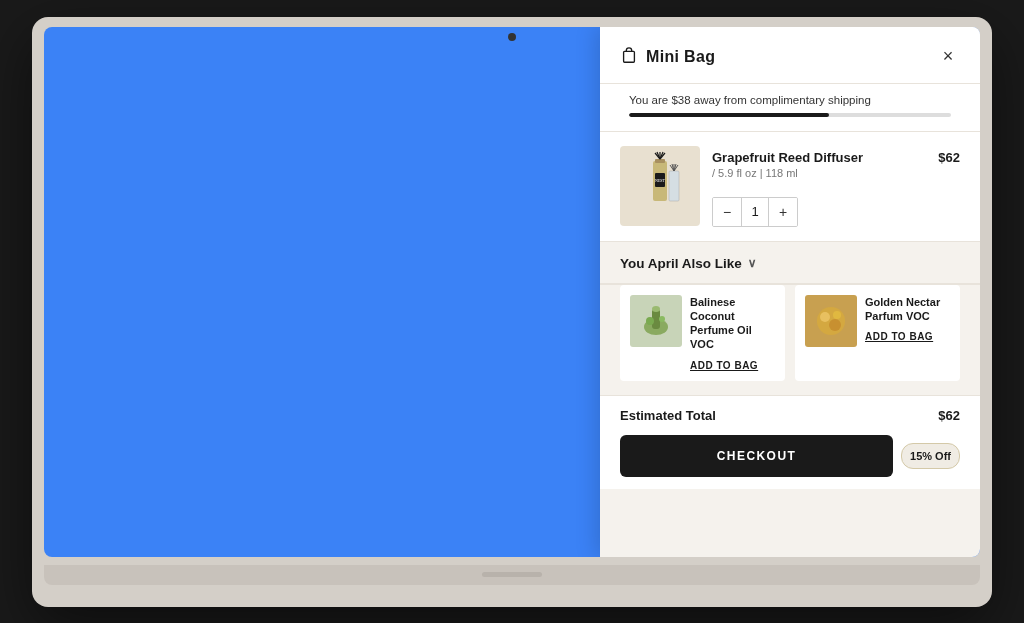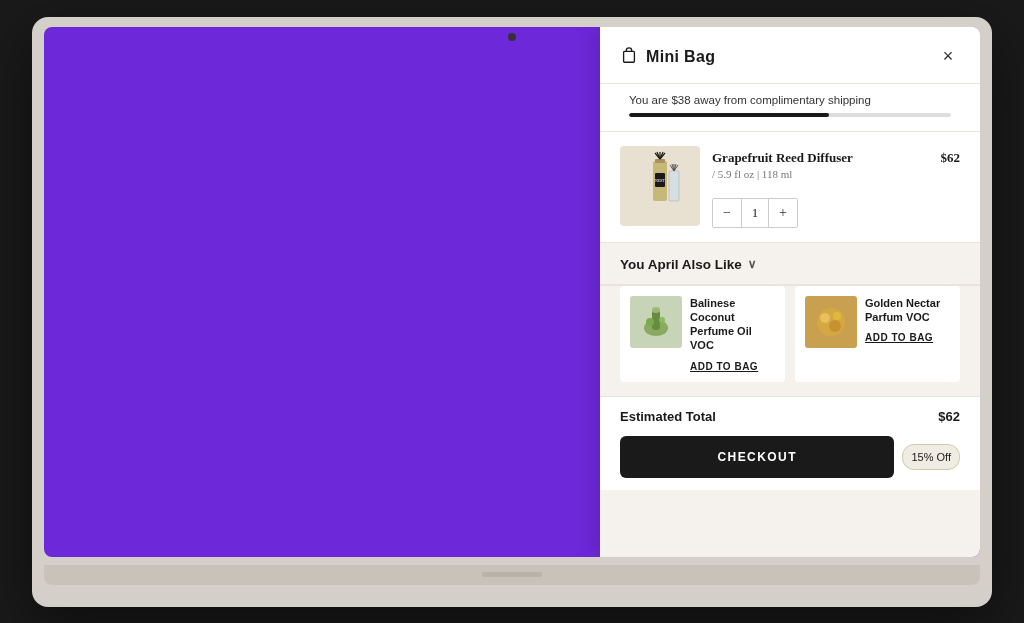--- a/index.html
+++ b/index.html
@@ -28,21 +28,21 @@
       width: 100%;
       height: 530px;
       background: #5a5a5a;
       border-radius: 8px;
       overflow: hidden;
       position: relative;
     }
     .screen-inner {
       width: 100%;
       height: 100%;
-      background: #6d28d9;
+      background: #3b82f6;
       display: flex;
       align-items: flex-start;
       justify-content: flex-end;
     }
     
     .bg-area {
       flex: 1;
       background: #6e6e6e;
     }
     
@@ -161,21 +161,20 @@
     .item-price {
       font-size: 13px;
       font-weight: 600;
       color: #1a1a1a;
     }
     .qty-price-row {
       display: flex;
       align-items: center;
       justify-content: space-between;
       margin-top: 4px;
-      font-family: Liberation Serif, serif;
     }
     .qty-control {
       display: flex;
       align-items: center;
       border: 1px solid #ccc;
       border-radius: 2px;
       overflow: hidden;
     }
     .qty-btn {
       width: 28px;
@@ -346,21 +345,21 @@
       letter-spacing: 0.12em;
       text-transform: uppercase;
       cursor: pointer;
     }
     .discount-badge {
       background: #f0ece4;
       border: 1px solid #d4c9a8;
       border-radius: 12px;
       padding: 6px 8px;
       font-size: 11px;
-      font-weight: 400;
+      font-weight: 700;
       color: #1a1a1a;
       white-space: nowrap;
     }
     .laptop-base {
       height: 20px;
       background: #c8c2bb;
       border-radius: 0 0 8px 8px;
       margin-top: 8px;
       display: flex;
       align-items: center;

